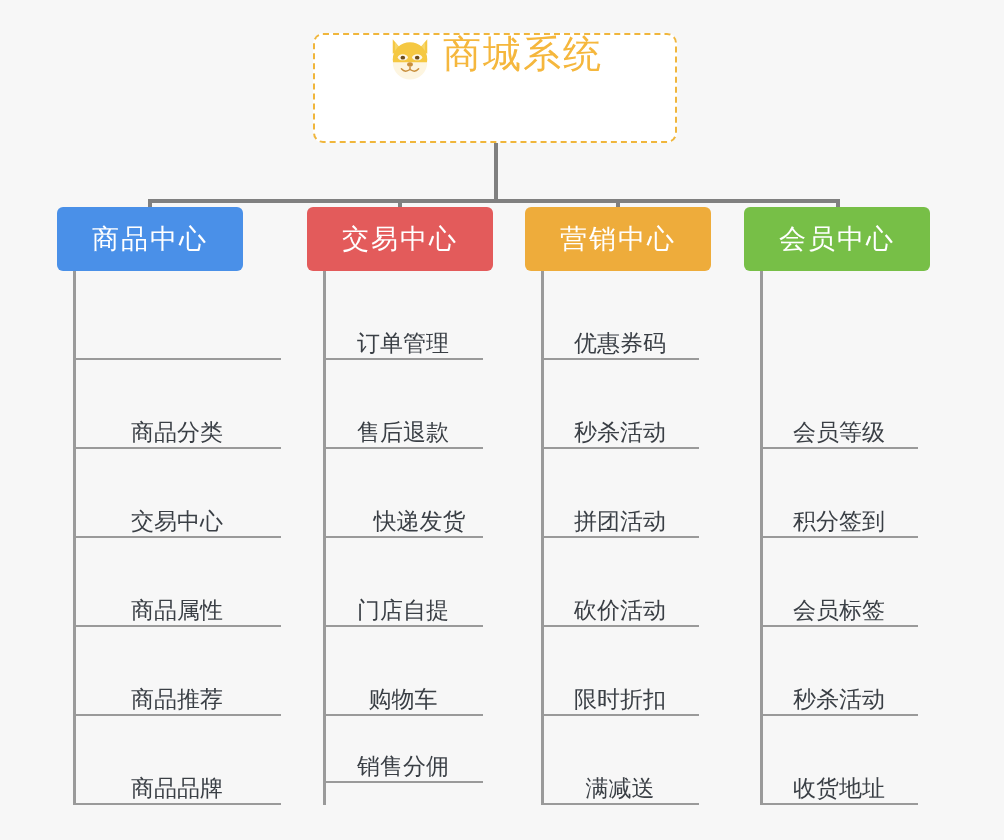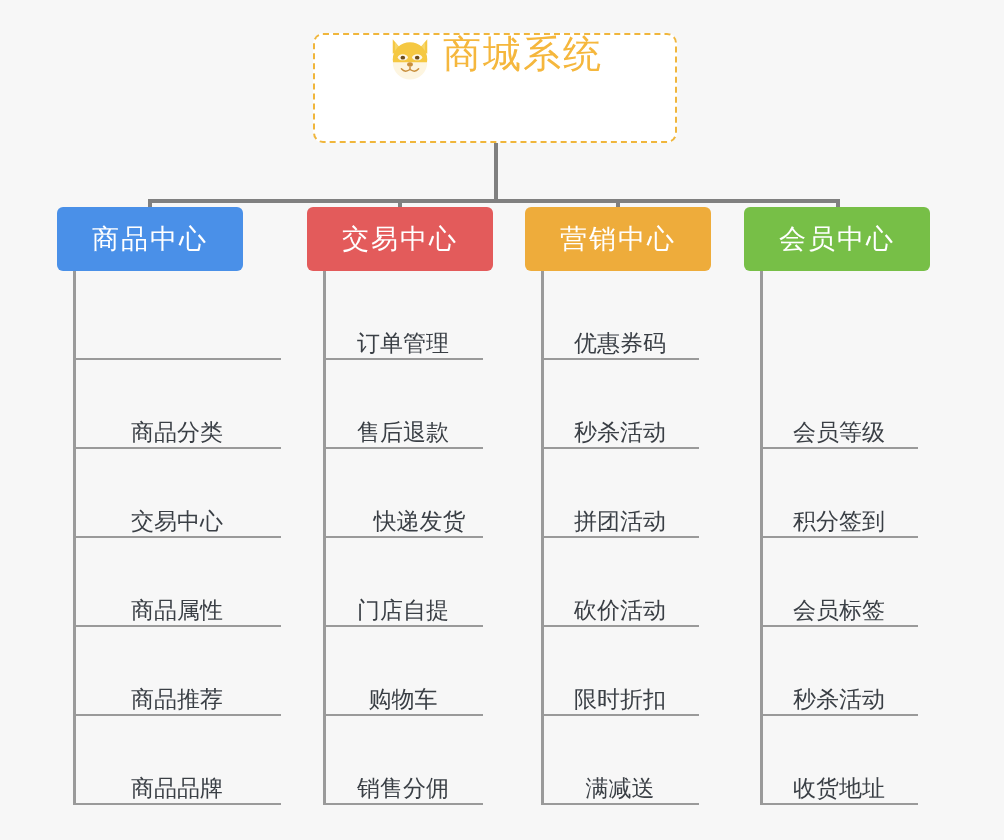--- a/index.html
+++ b/index.html
@@ -156,21 +156,21 @@
           <div class="leaf-rule" style="width: 160px;"></div>
         </div>
         <div class="leaf" style="top: 267px; width: 160px;">
           <div class="leaf-label" style="width: 160px;">门店自提</div>
           <div class="leaf-rule" style="width: 160px;"></div>
         </div>
         <div class="leaf" style="top: 356px; width: 160px;">
           <div class="leaf-label" style="width: 160px;">购物车</div>
           <div class="leaf-rule" style="width: 160px;"></div>
         </div>
-        <div class="leaf" style="top: 445px; width: 160px;">
+        <div class="leaf" style="top: 423px; width: 160px;">
           <div class="leaf-label" style="width: 160px;">销售分佣</div>
           <div class="leaf-rule" style="width: 160px;"></div>
         </div>
       </div>
       <div class="leaf-col" style="left: 541px; top: 271px; width: 158px; height: 534px;">
         <div class="spine" style="height: 534px;"></div>
         <div class="leaf" style="top: 0px; width: 158px;">
           <div class="leaf-label" style="width: 158px;">优惠券码</div>
           <div class="leaf-rule" style="width: 158px;"></div>
         </div>

